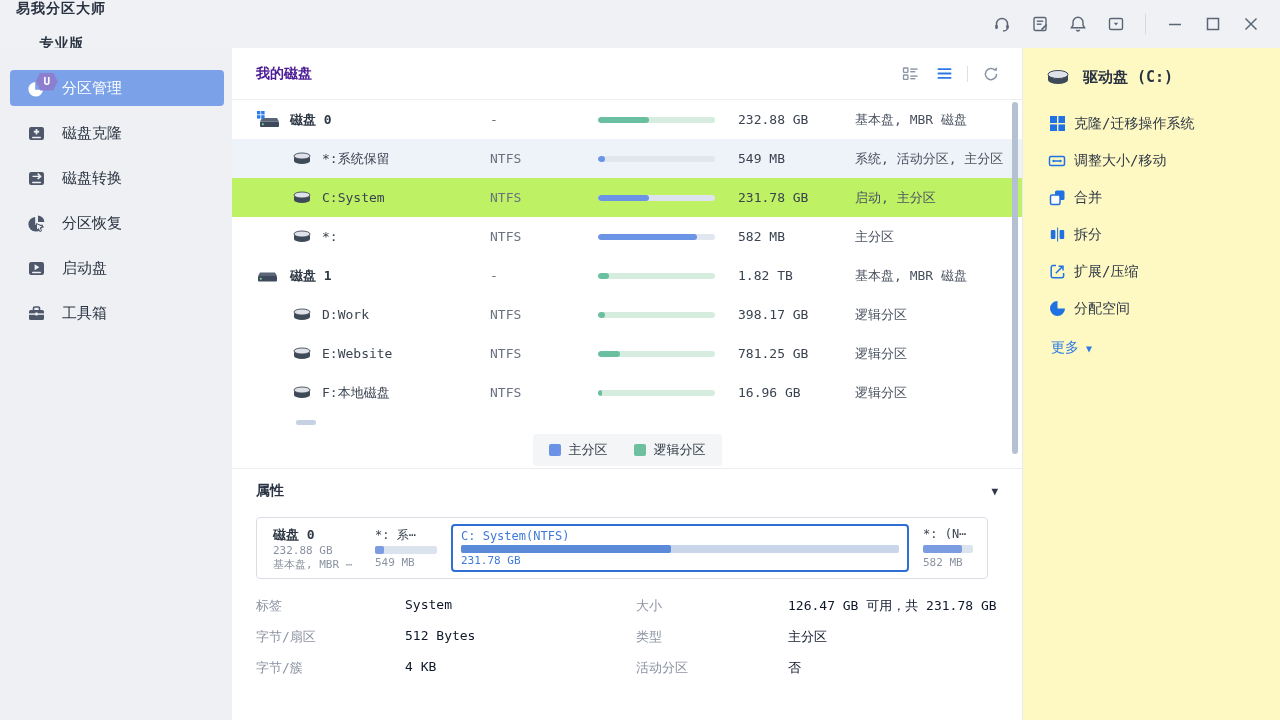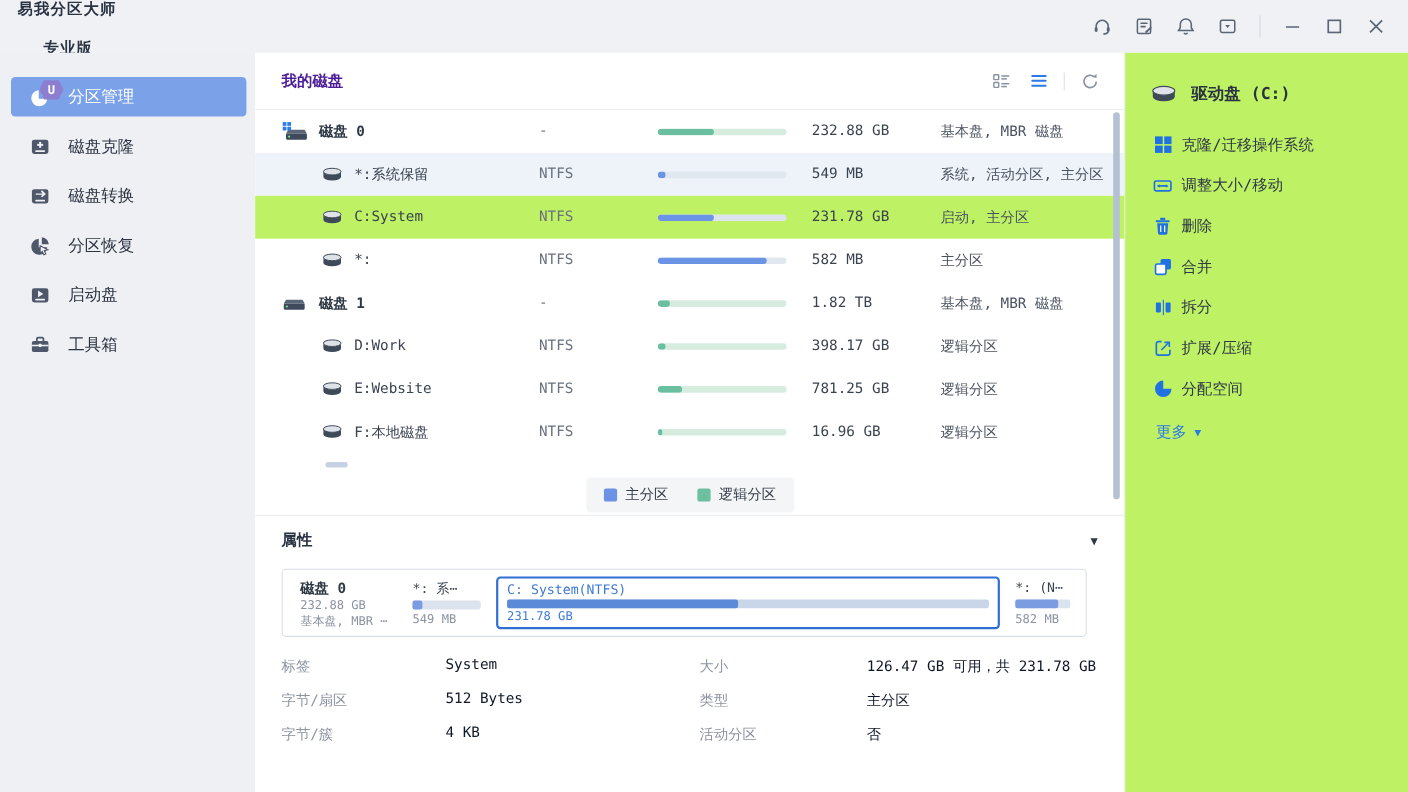--- a/index.html
+++ b/index.html
@@ -18,21 +18,21 @@
   .badge-hex i { font-style:normal; color:#fff; font-size:11px; font-weight:bold; }
   .badge-label { color:#3c3570; font-size:13px; font-weight:bold; font-style:italic; }
   .tb-right { display:flex; align-items:center; gap:8px; }
   .tb-icon { width:30px; height:30px; display:flex; align-items:center; justify-content:center; color:#5a6575; border-radius:4px; cursor:pointer; }
   .tb-sep { width:1px; height:20px; background:#d4d8df; margin:0 6px; }
 
   
   .content { flex:1; display:flex; min-height:0; }
   .sidebar { width:232px; flex:0 0 232px; background:#eef0f4; padding-top:22px; }
   .main { width:790px; flex:0 0 790px; background:#fff; position:relative; }
-  .right-panel { flex:1; background:#bef264; border-left:1px solid #e9ebf0; padding-top:28px; }
+  .right-panel { flex:1; background:#fef9c3; border-left:1px solid #e9ebf0; padding-top:20px; }
 
   
   .side-item { height:36px; margin:0 8px 9px 10px; display:flex; align-items:center; gap:16px; padding-left:16px; border-radius:4px; color:#2c3442; font-size:15px; cursor:pointer; }
   .side-item .s-icon { width:20px; height:20px; display:flex; align-items:center; justify-content:center; color:#4e586a; }
   .side-item.active { background:#7ba2e9; color:#fff; }
   .side-item.active .s-icon { color:#fff; }
 
   
   .main-header { height:52px; display:flex; align-items:center; justify-content:space-between; padding:0 20px 0 24px; border-bottom:1px solid #eceef2; }
   .main-title { font-size:14px; font-weight:bold; color:#4c1d95; }
@@ -538,32 +538,20 @@
           <svg width="18" height="18" viewBox="0 0 18 18" fill="none" stroke="currentColor" stroke-width="1.5">
             <rect x="1.5" y="4.5" width="15" height="9" rx="1.5"></rect>
             <line x1="5" y1="9" x2="13" y2="9"></line>
             <polygon points="3.6,9 6.2,7.4 6.2,10.6" fill="currentColor" stroke="none"></polygon>
             <polygon points="14.4,9 11.8,7.4 11.8,10.6" fill="currentColor" stroke="none"></polygon>
           </svg>
         </span>
         <span class="a-label">调整大小/移动</span>
       </div>
 
-      <div class="rp-action">
-        <span class="a-icon">
-          <svg width="16" height="17" viewBox="0 0 16 17" fill="currentColor">
-            <rect x="5.6" y="1" width="4.8" height="2" rx="0.8"></rect>
-            <rect x="1.6" y="3.2" width="12.8" height="1.8" rx="0.9"></rect>
-            <path d="M3 6 h10 l-0.7 9 a1.4 1.4 0 0 1 -1.4 1.3 H5.1 a1.4 1.4 0 0 1 -1.4 -1.3 z"></path>
-            <line x1="6.2" y1="8" x2="6.2" y2="13.8" stroke="#fff" stroke-width="1.1"></line>
-            <line x1="9.8" y1="8" x2="9.8" y2="13.8" stroke="#fff" stroke-width="1.1"></line>
-          </svg>
-        </span>
-        <span class="a-label">删除</span>
-      </div>
 
       <div class="rp-action">
         <span class="a-icon">
           <svg width="17" height="17" viewBox="0 0 17 17">
             <rect x="6" y="1.5" width="9.5" height="9.5" rx="1.5" fill="currentColor"></rect>
             <rect x="1.5" y="6" width="9.5" height="9.5" rx="1.5" fill="#fff" stroke="currentColor" stroke-width="1.5"></rect>
           </svg>
         </span>
         <span class="a-label">合并</span>
       </div>

